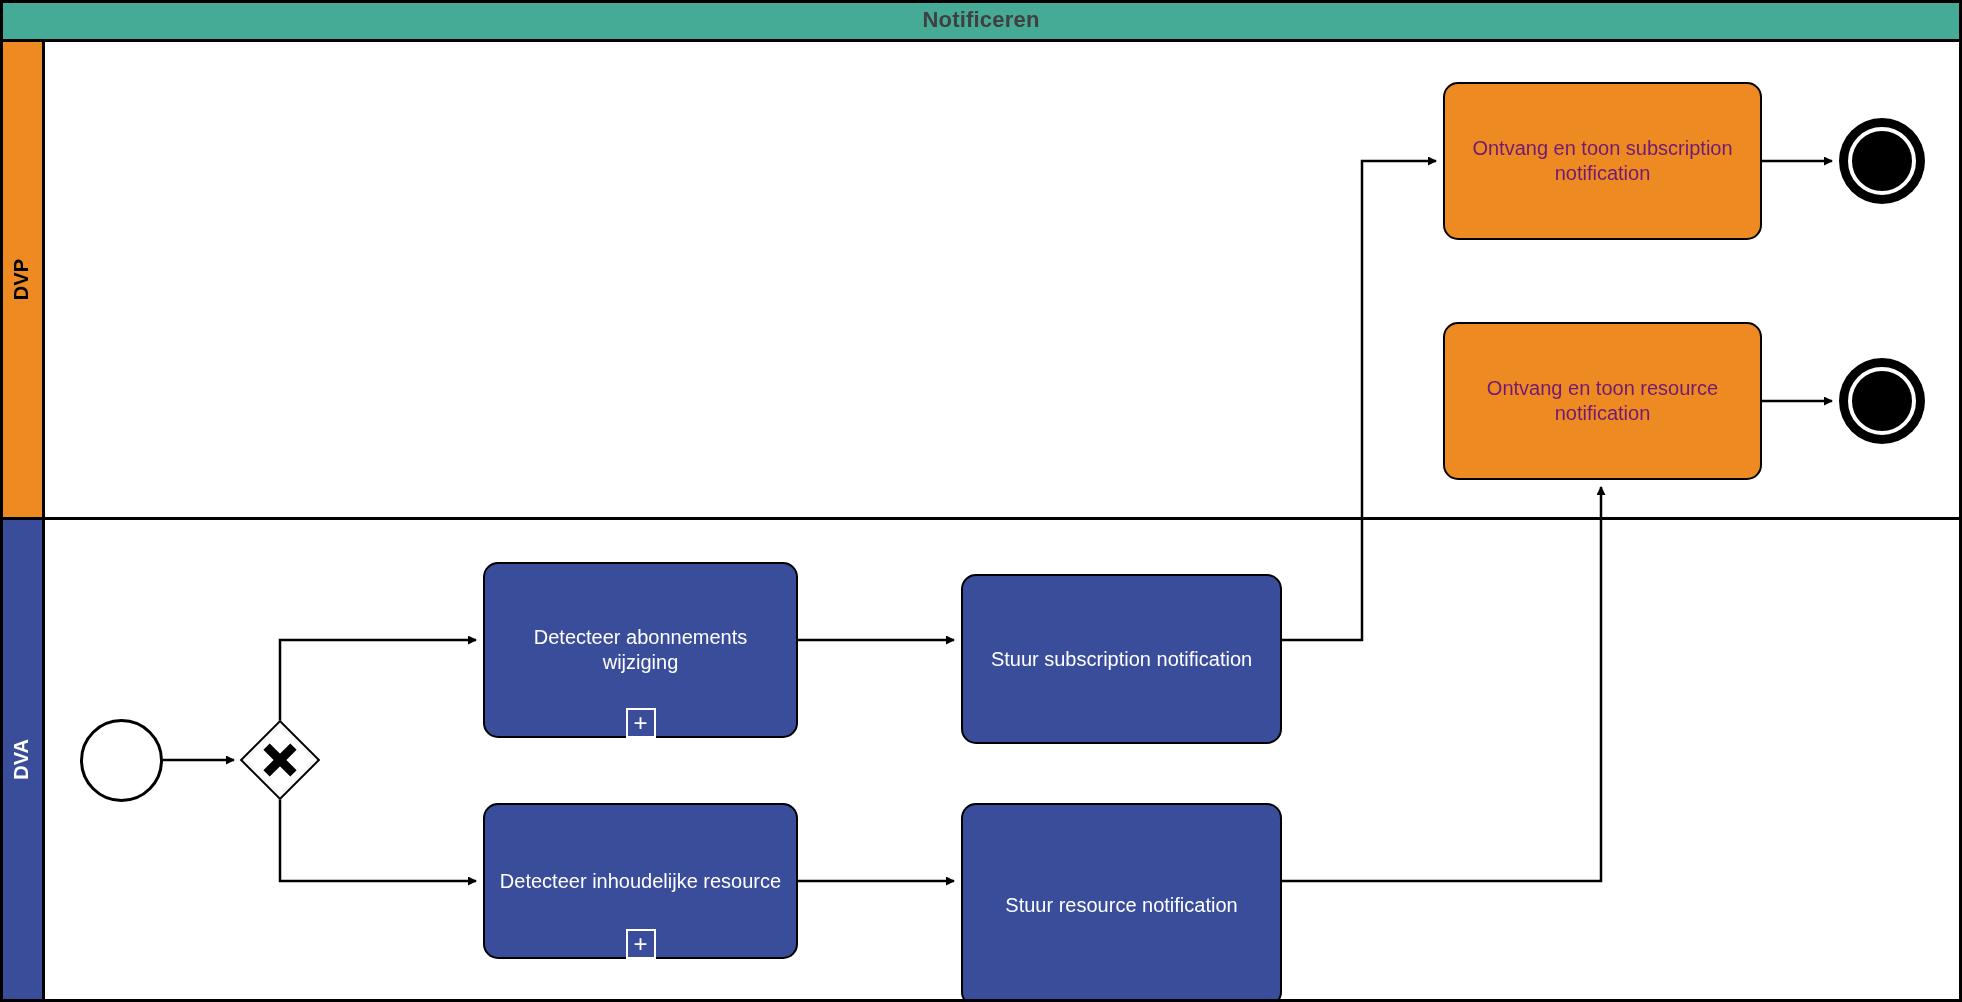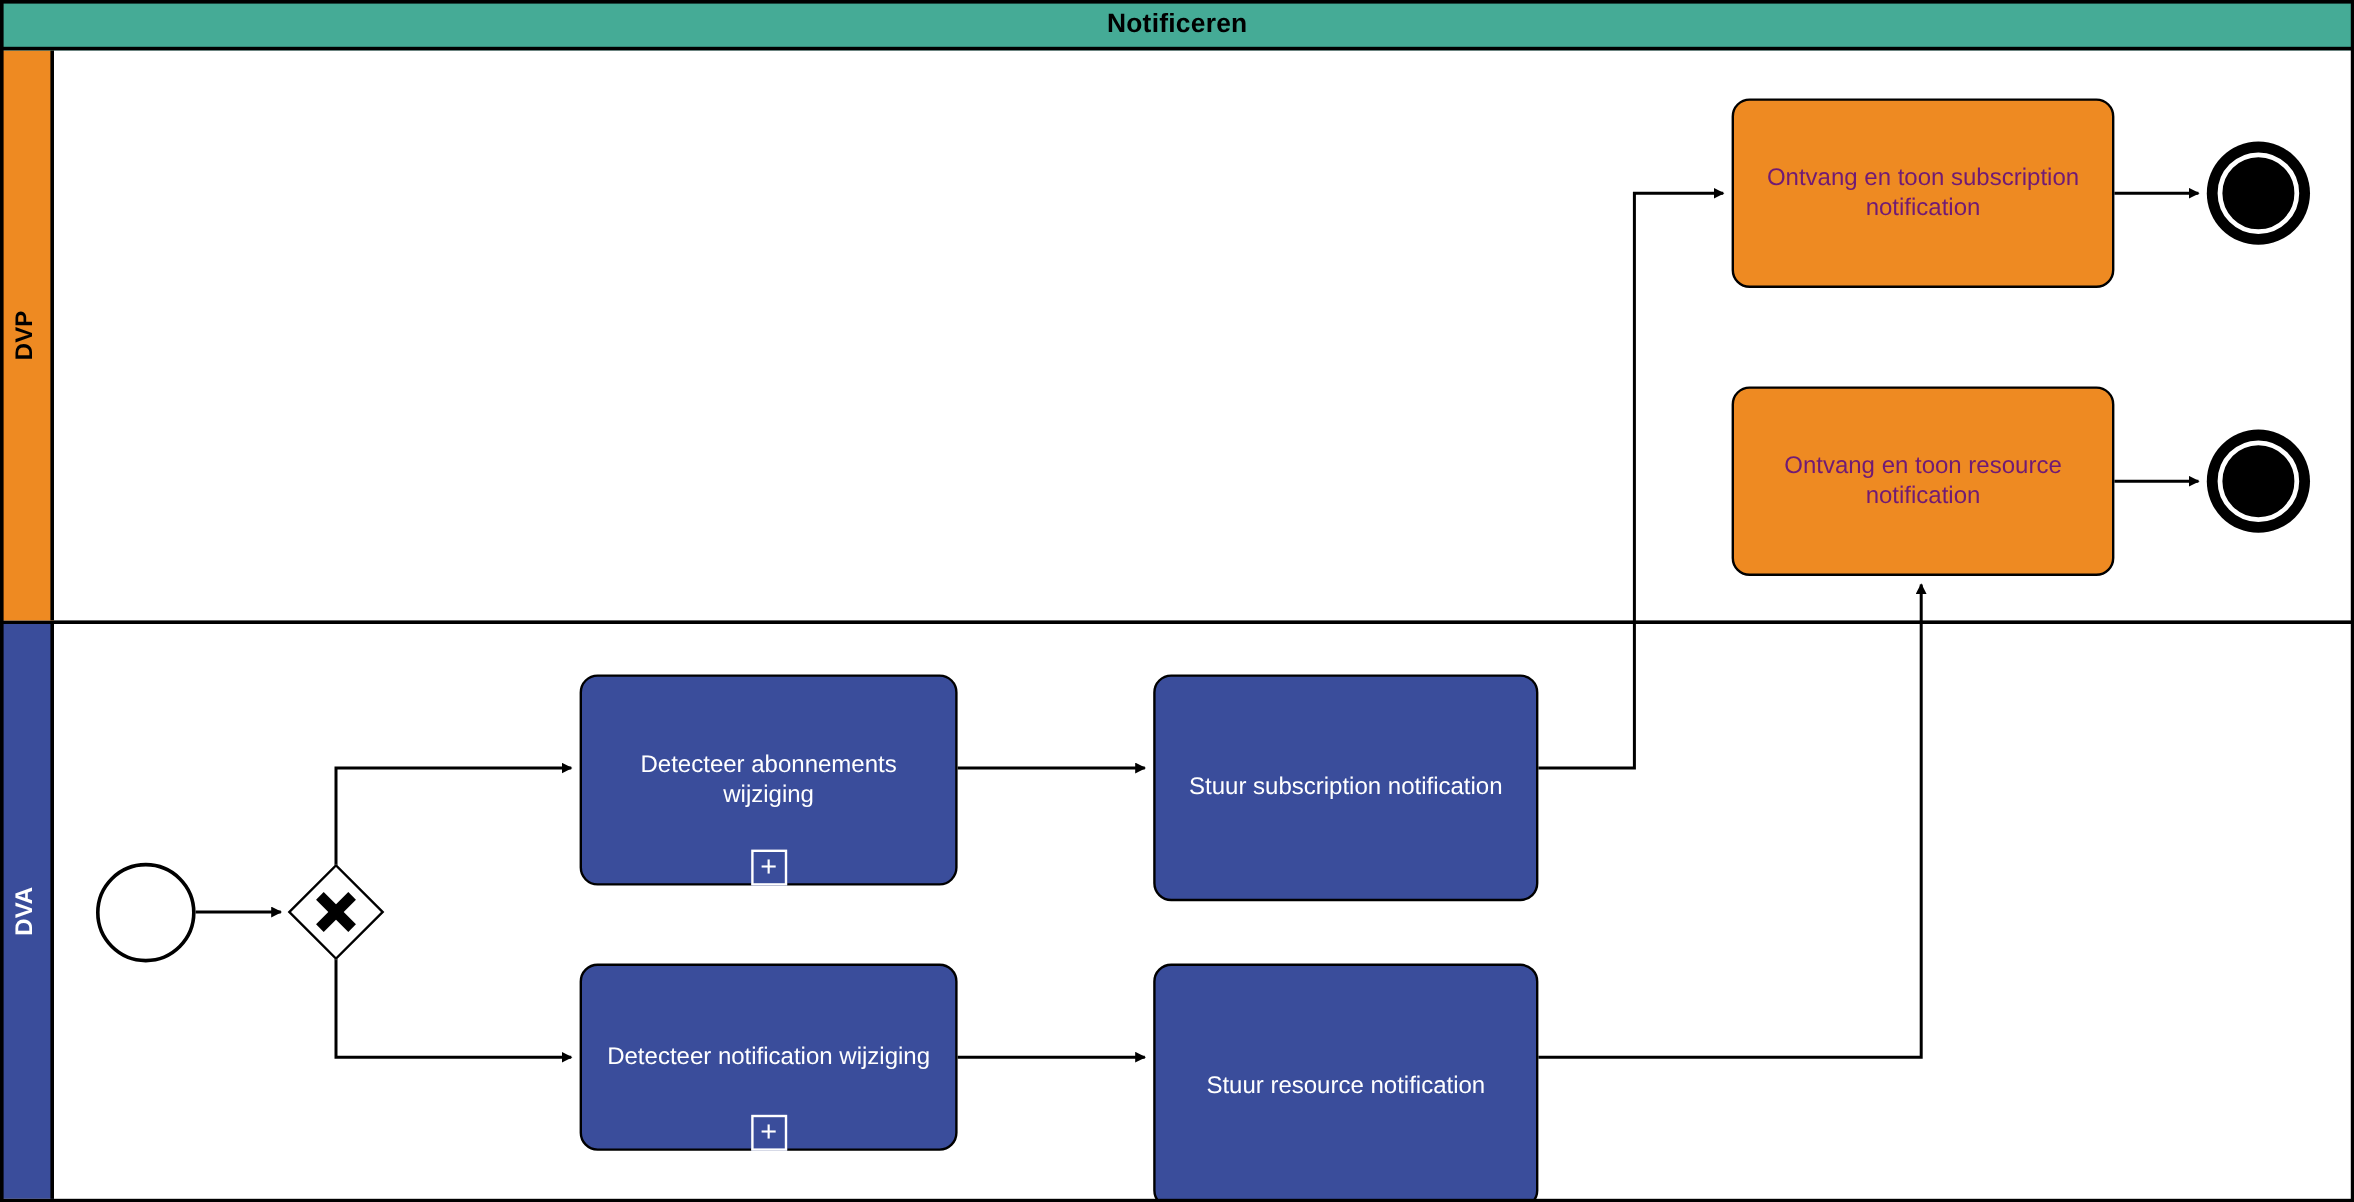--- a/index.html
+++ b/index.html
@@ -6,21 +6,21 @@
   .canvas{
     position:relative;width:1962px;height:1002px;background:#fff;
     font-family:"Liberation Sans",sans-serif;overflow:hidden;
   }
   .pool-border{position:absolute;inset:0;border:3px solid var(--line,#000);pointer-events:none;z-index:60;}
   .pool-header{
     position:absolute;left:0;top:0;width:100%;height:42px;box-sizing:border-box;
     background:var(--header-bg,#45AB96);border-bottom:3px solid var(--line,#000);
     display:flex;align-items:center;justify-content:center;z-index:10;
   }
-  .pool-title{color:#000000;font-weight:bold;font-size:22px;letter-spacing:.2px;}
+  .pool-title{color:#404040;font-weight:bold;font-size:22px;letter-spacing:.2px;}
   .lane-band{
     position:absolute;left:0;width:45px;box-sizing:border-box;
     border-right:3px solid var(--line,#000);
     display:flex;align-items:center;justify-content:center;z-index:5;
   }
   .lane-band .lane-label{
     writing-mode:vertical-rl;transform:rotate(180deg);
     font-weight:bold;font-size:20px;white-space:nowrap;
   }
   .band-dvp{top:42px;height:475px;background:var(--dvp-color,#EE8A22);}
@@ -111,25 +111,25 @@
     <div class="xbar a"></div>
     <div class="xbar b"></div>
   </div>
 
   <div class="task task-blue" style="left:483px;top:562px;width:315px;height:176px;">
     <span>Detecteer abonnements wijziging</span>
     <span class="subprocess-marker">+</span>
   </div>
 
   <div class="task task-blue" style="left:483px;top:803px;width:315px;height:156px;">
-    <span>Detecteer notification wijziging</span>
+    <span>Detecteer inhoudelijke resource</span>
     <span class="subprocess-marker">+</span>
   </div>
 
-  <div class="task task-blue" style="left:961px;top:562px;width:321px;height:189px;text-align:center;">
+  <div class="task task-blue" style="left:961px;top:574px;width:321px;height:170px;text-align:center;">
     <span>Stuur subscription notification</span>
   </div>
 
   <div class="task task-blue" style="left:961px;top:803px;width:321px;height:204px;">
     <span>Stuur resource notification</span>
   </div>
 
   <div class="task task-orange" style="left:1443px;top:82px;width:319px;height:158px;">
     <span>Ontvang en toon subscription notification</span>
   </div>

